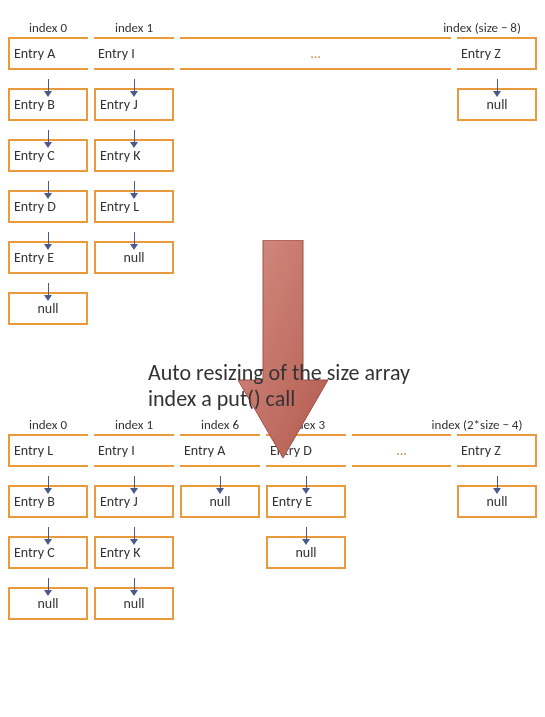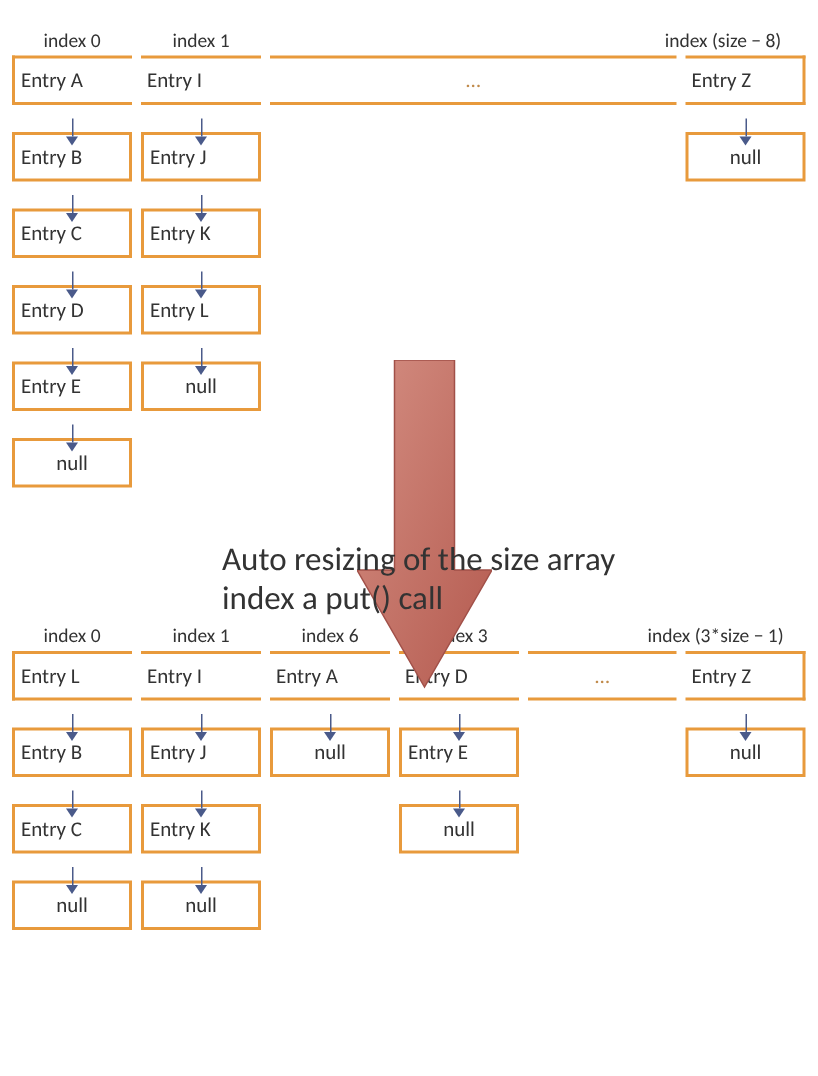--- a/index.html
+++ b/index.html
@@ -217,21 +217,21 @@
   </div>
 
   <div style="height:80px"></div>
 
   <div class="idx-row">
     <div class="idx-label">index 0</div>
     <div class="idx-label">index 1</div>
     <div class="idx-label">index 6</div>
     <div class="idx-label">index 3</div>
     <div class="idx-spacer"></div>
-    <div class="idx-label" style="width:120px">index (3*size − 1)</div>
+    <div class="idx-label" style="width:120px">index (2*size − 4)</div>
   </div>
 
   <div class="row header2" style="width:100%;">
     <div class="cell">Entry L</div>
     <div class="cell">Entry I</div>
     <div class="cell">Entry A</div>
     <div class="cell">Entry D</div>
     <div class="cell ell" style="flex:1;min-width:30px">…</div>
     <div class="cell">Entry Z</div>
   </div>

